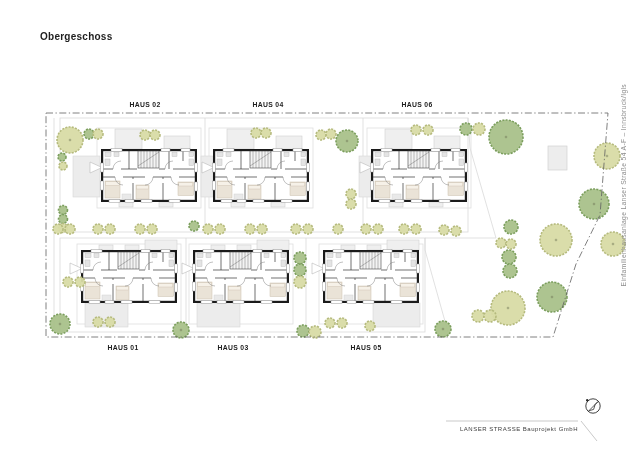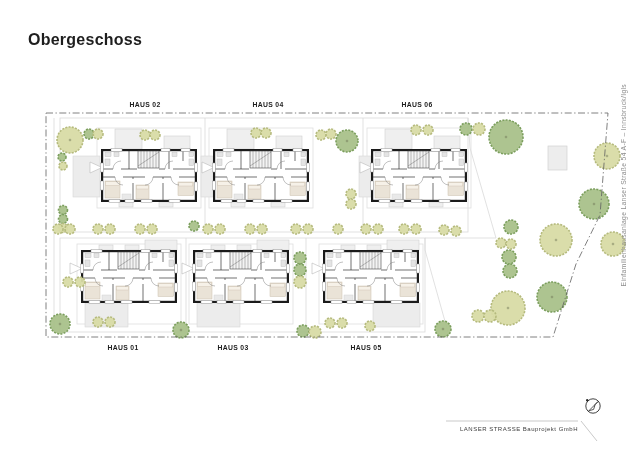--- a/index.html
+++ b/index.html
@@ -2,21 +2,21 @@
 <html><head>
 <meta charset="utf-8">
 <style>
   html,body{margin:0;padding:0;background:#ffffff;}
   .page{
     position:relative;width:640px;height:453px;background:#ffffff;overflow:hidden;
     font-family:"Liberation Sans",sans-serif;
   }
   .plan-svg{position:absolute;left:0;top:0;width:640px;height:453px;}
   .title{
-    position:absolute;left:28px;top:31px;font-size:16px;font-weight:700;
+    position:absolute;left:40px;top:31px;font-size:10px;font-weight:700;
     letter-spacing:.25px;color:#1e1e1e;white-space:nowrap;
   }
   .house-label{
     position:absolute;transform:translateX(-50%);font-size:6.8px;font-weight:700;
     letter-spacing:.35px;color:#1c1c1c;white-space:nowrap;
   }
   .side-note{
     position:absolute;right:13px;top:84px;writing-mode:vertical-rl;transform:rotate(180deg);
     font-size:6.8px;color:#8d8d8d;letter-spacing:.3px;white-space:nowrap;
   }

